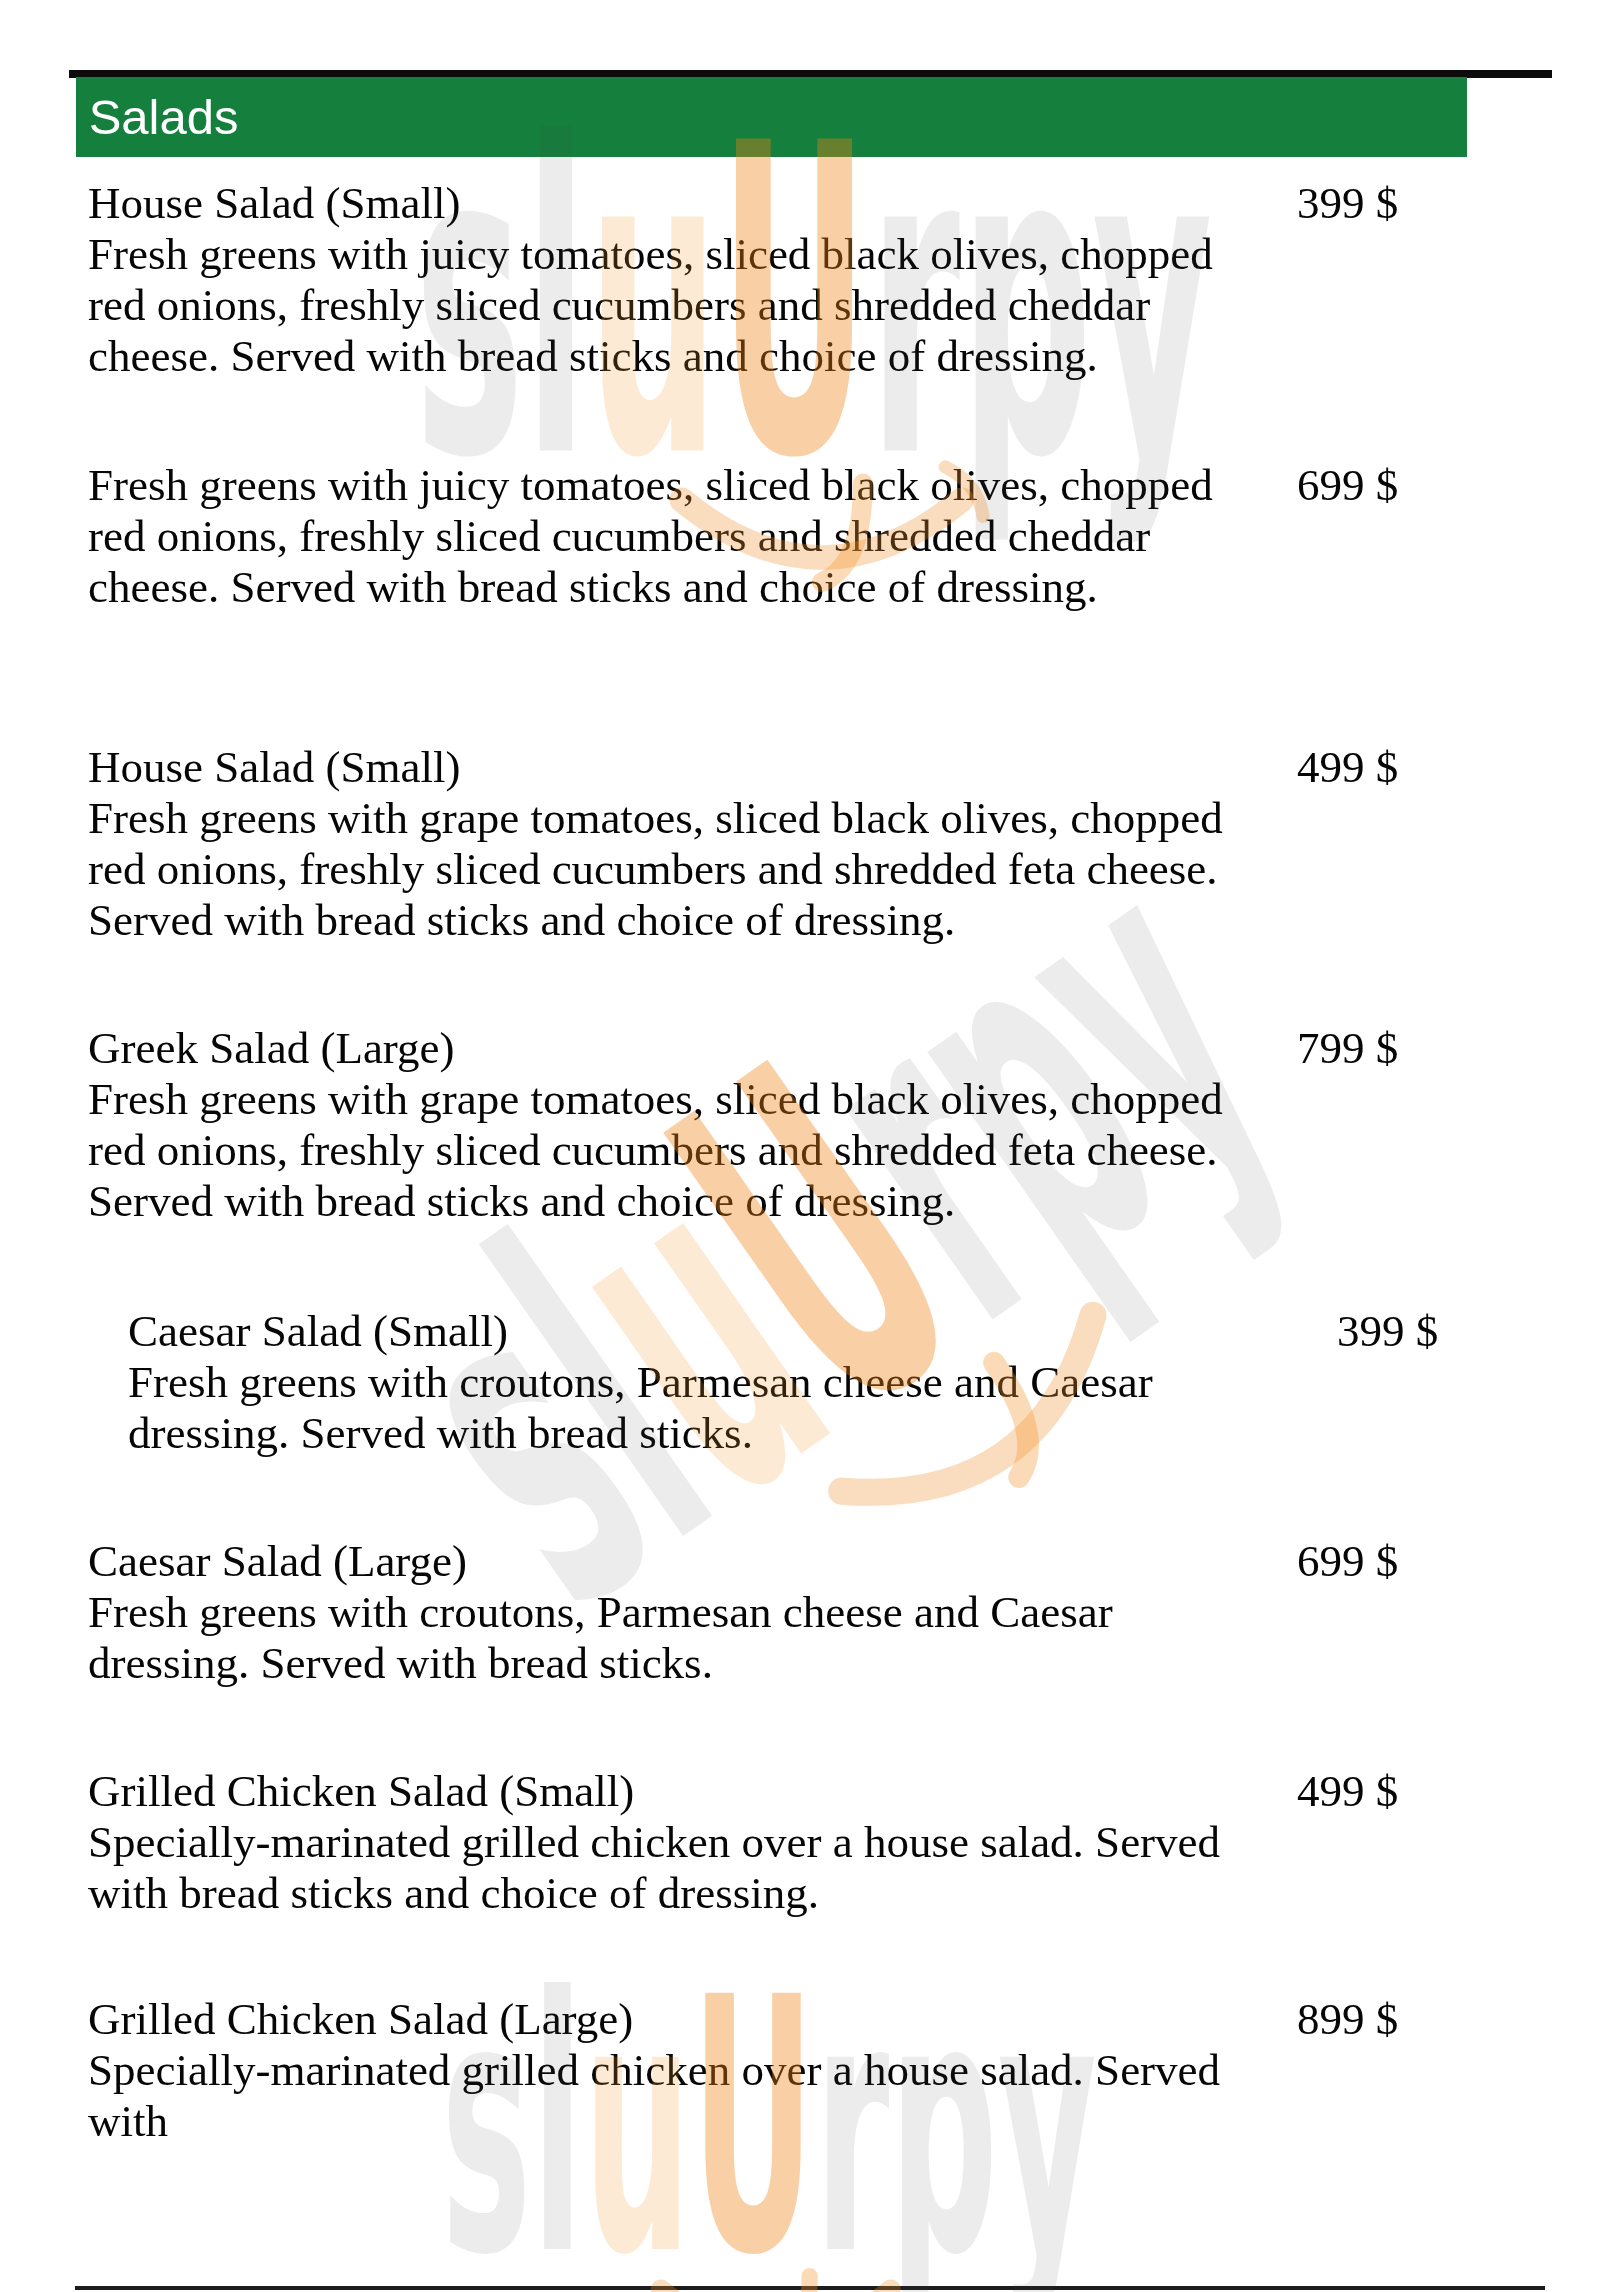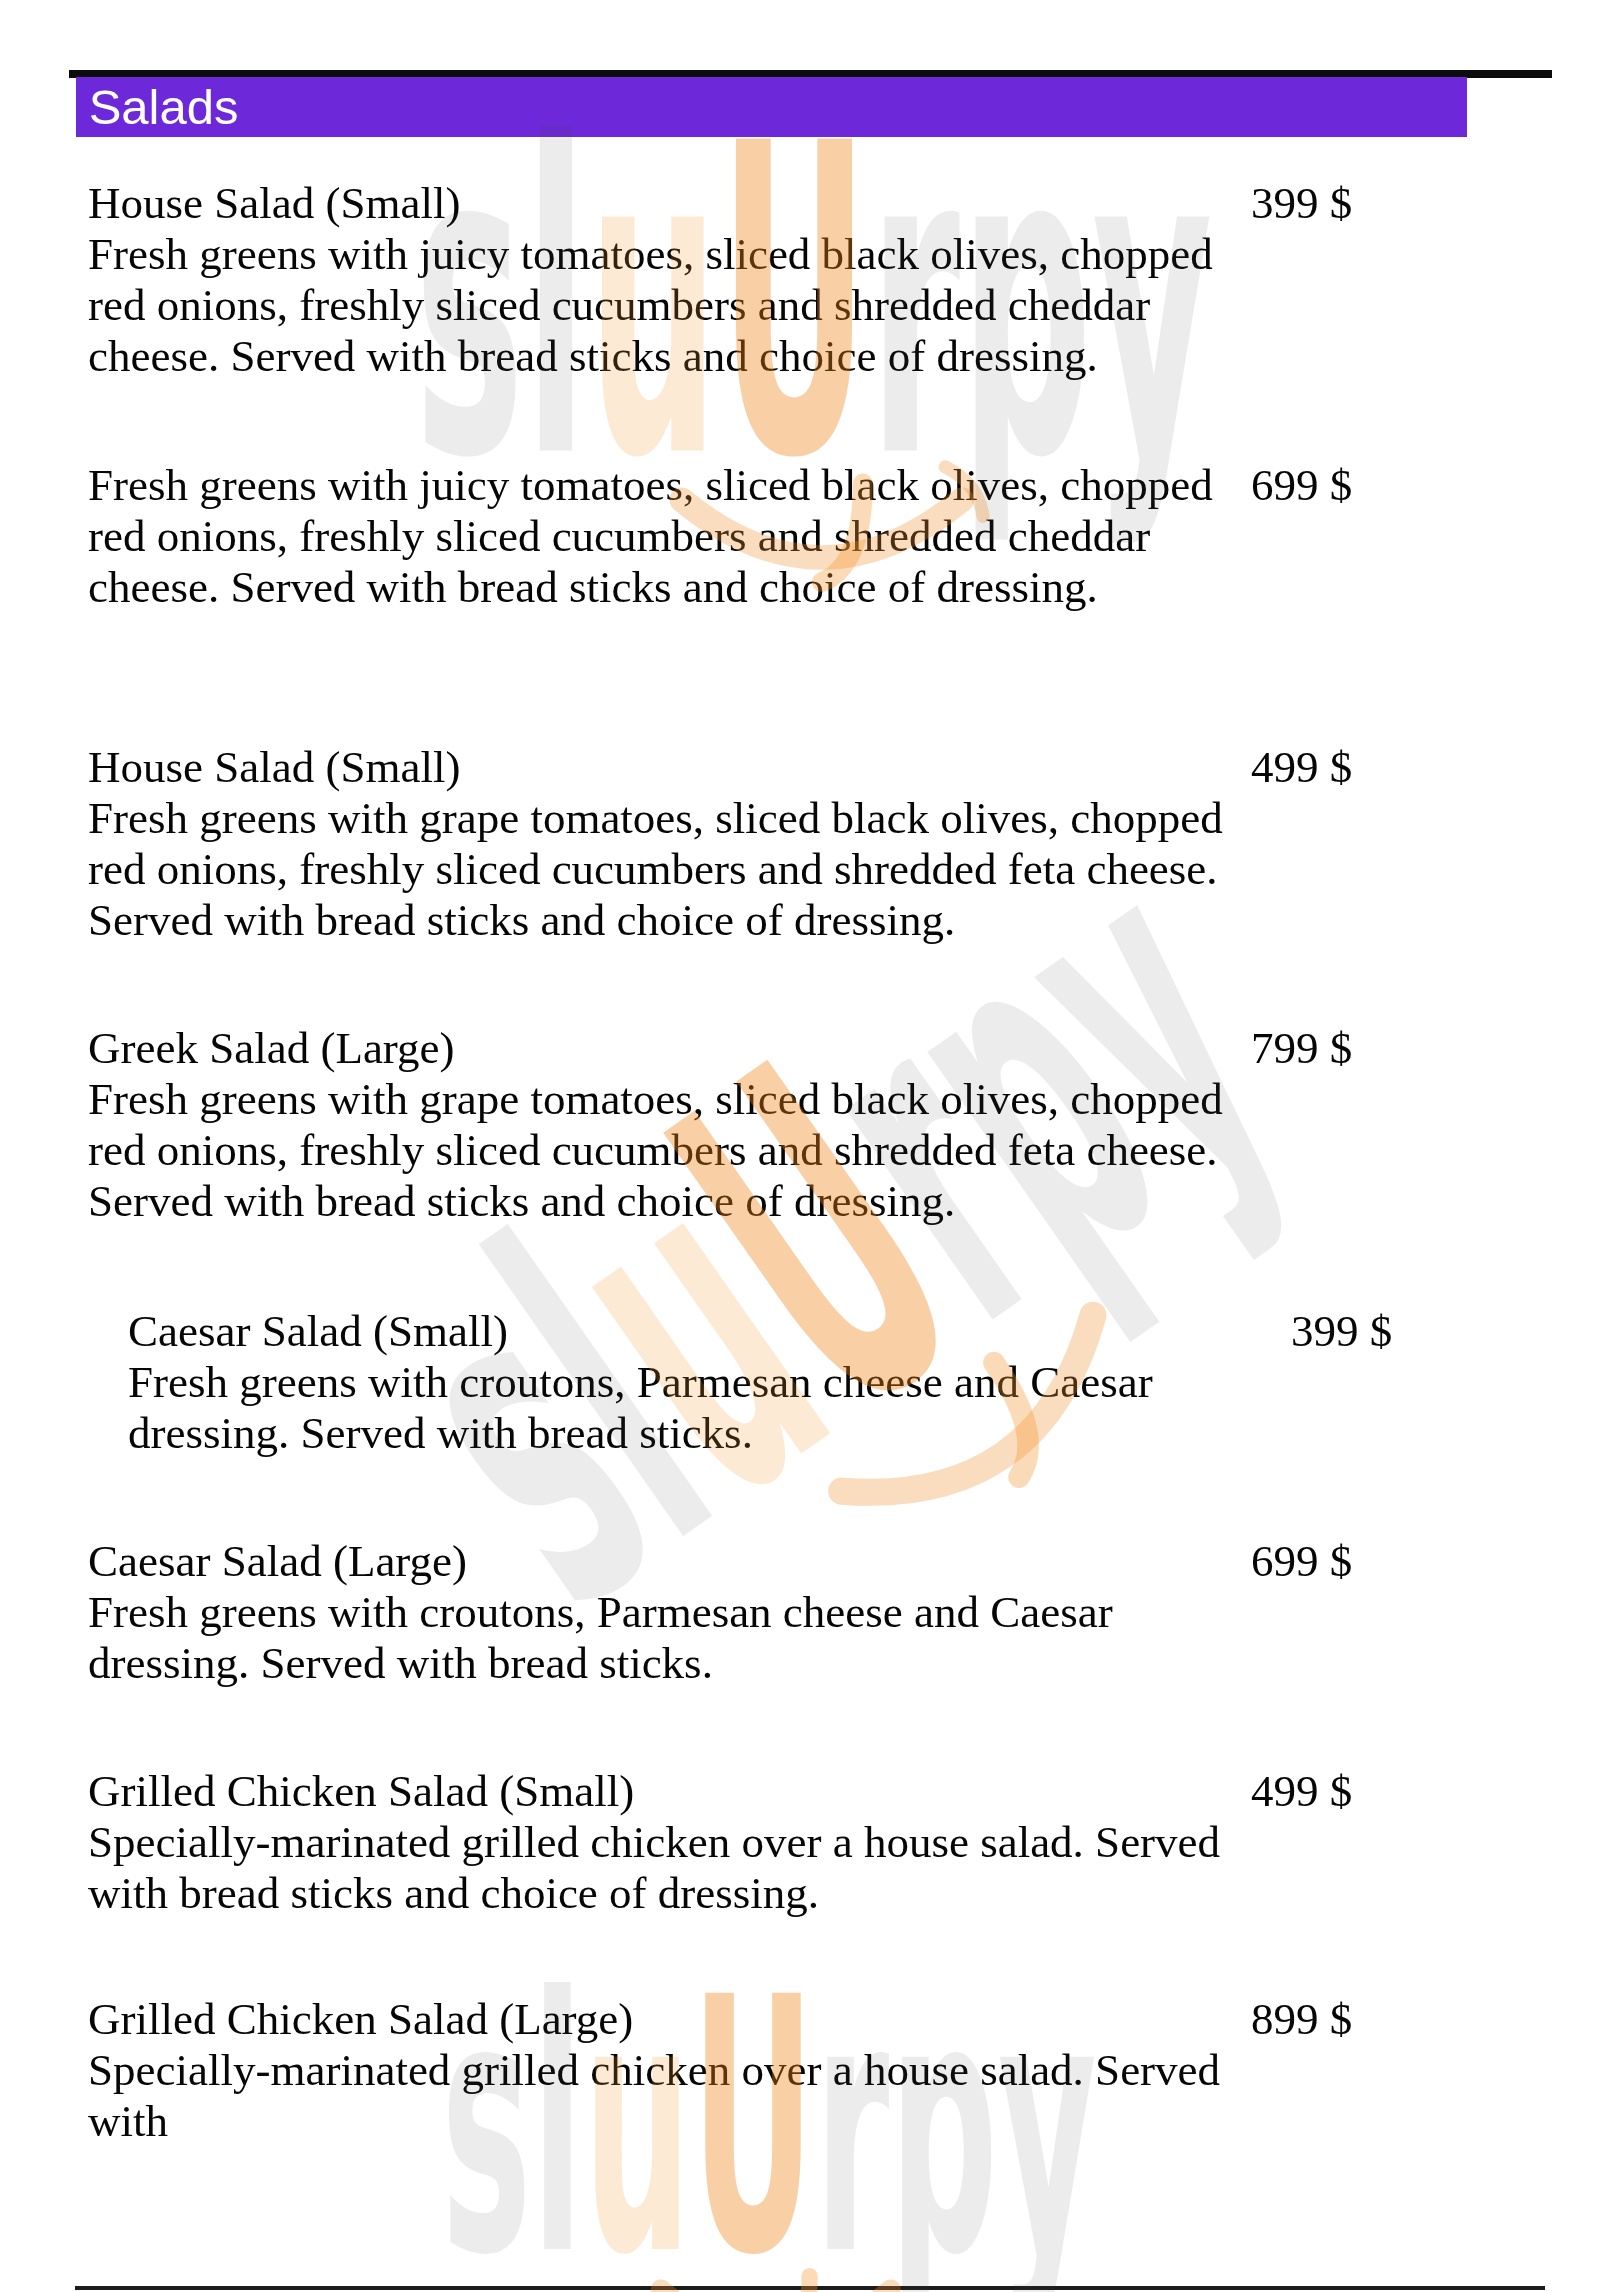--- a/index.html
+++ b/index.html
@@ -11,22 +11,22 @@
     font-family:"Liberation Serif", serif;
   }
 
   
   .top-bar{
     position:absolute;left:69px;top:70px;width:1483px;height:7.8px;
     background:#0c0c0c;
   }
   
   .section-header{
-    position:absolute;left:76px;top:77px;width:1391px;height:60px;
-    background:#6d28d9;
+    position:absolute;left:76px;top:77px;width:1391px;height:80px;
+    background:#15803d;
     display:flex;align-items:center;
     z-index:3;
   }
   .section-title{
     color:#ffffff;
     font-family:"Liberation Sans", sans-serif;
     font-size:49px;line-height:49px;
     padding-left:12.7px;
     letter-spacing:0px;
   }
@@ -40,21 +40,21 @@
   .menu-item:nth-child(1){top:178px;}
   .menu-item:nth-child(2){top:460px;}
   .menu-item:nth-child(3){top:742px;}
   .menu-item:nth-child(4){top:1023px;}
   .menu-item:nth-child(5){top:1306px;margin-left:40px;}
   .menu-item:nth-child(6){top:1536px;}
   .menu-item:nth-child(7){top:1766px;}
   .menu-item:nth-child(8){top:1994px;}
   .item-name{white-space:nowrap;}
   .item-desc{width:1157px;}
-  .item-price{position:absolute;left:1163px;top:0;white-space:nowrap;text-align:right;}
+  .item-price{position:absolute;left:1209px;top:0;white-space:nowrap;text-align:right;}
 
   
   .bottom-rule{
     position:absolute;left:75px;top:2286px;width:1470px;height:3.9px;
     background:#1c1c1c;z-index:3;
   }
 
   
   .watermark{position:absolute;z-index:5;pointer-events:none;}
   .wm-top{left:402px;top:39px;width:823px;}

